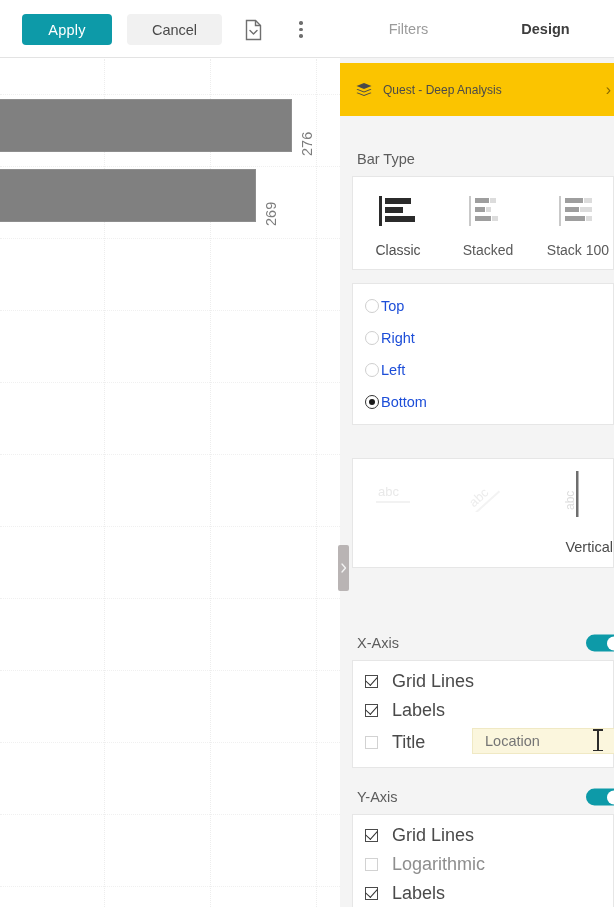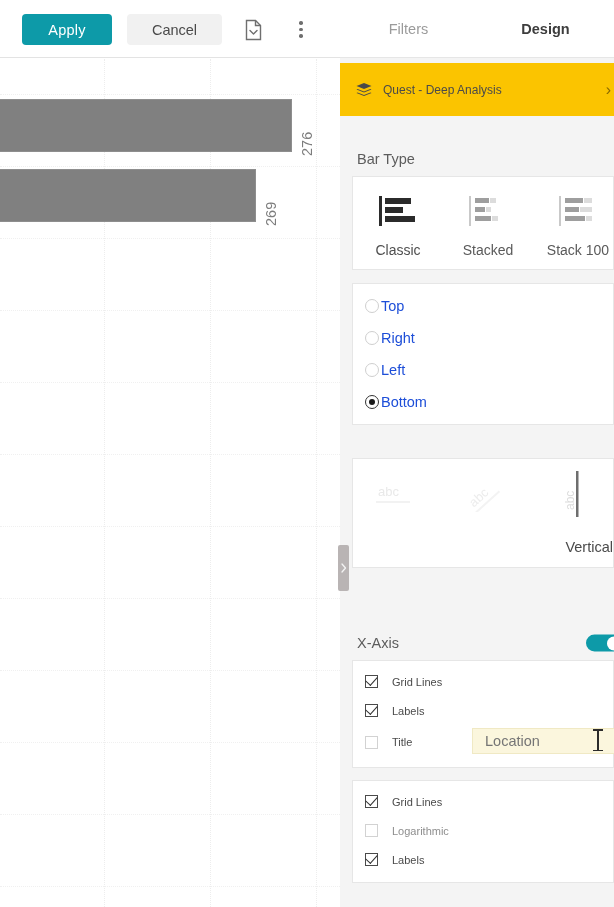--- a/index.html
+++ b/index.html
@@ -96,21 +96,21 @@
   .vl-caption{text-align:right;font-size:14.5px;color:#4a4a4a;position:absolute;
               left:0;right:0;bottom:12px;}
 
   
   .chk-row{display:flex;align-items:center;height:29px;padding-left:12px;cursor:pointer;position:relative;}
   .chk{width:13px;height:13px;border:1.7px solid #4a4a4a;box-sizing:border-box;
        position:relative;flex:0 0 auto;}
   .chk.off{border-color:#d2d2d2;}
   .chk.on::after{content:"";position:absolute;left:1.5px;top:-2.5px;width:6px;height:10px;
                  border:solid #333;border-width:0 1.8px 1.8px 0;transform:rotate(42deg);}
-  .chk-label{margin-left:14px;font-size:11px;color:#4a4a4a;}
+  .chk-label{margin-left:14px;font-size:18px;color:#4a4a4a;}
   .chk-label.dim{color:#8e8e8e;}
   .title-input{position:absolute;left:119px;top:3px;width:175px;height:26px;
                background:#fbf6dd;border:1px solid #f0e9c4;box-sizing:border-box;
                font-size:14.5px;color:#8c8c8c;font-family:"Liberation Sans",sans-serif;
                padding-left:12px;outline:none;}
   .caret{position:absolute;left:244px;top:4px;width:1.5px;height:22px;background:#2b2b2b;}
   .caret::before,.caret::after{content:"";position:absolute;left:-4px;width:9.5px;height:1.5px;background:#2b2b2b;}
   .caret::before{top:0;}
   .caret::after{bottom:0;}
 </style>
@@ -315,20 +315,26 @@
         <div class="chk-row" style="height:34px">
           <span class="chk off"></span>
           <span class="chk-label">Title</span>
           <input class="title-input" type="text" placeholder="Location" style="">
           <span class="caret"></span>
         </div>
       </div>
     </div>
 
     <div class="section" style="top:780px">
+      <div class="section-head">
+        <span class="section-title">Y-Axis</span>
+        <span class="toggle">
+          <span class="knob"></span>
+        </span>
+      </div>
       <div class="card" style="padding:6px 0 8px">
         <div class="chk-row">
           <span class="chk on"></span>
           <span class="chk-label">Grid Lines</span>
         </div>
         <div class="chk-row">
           <span class="chk off"></span>
           <span class="chk-label dim">Logarithmic</span>
         </div>
         <div class="chk-row">

